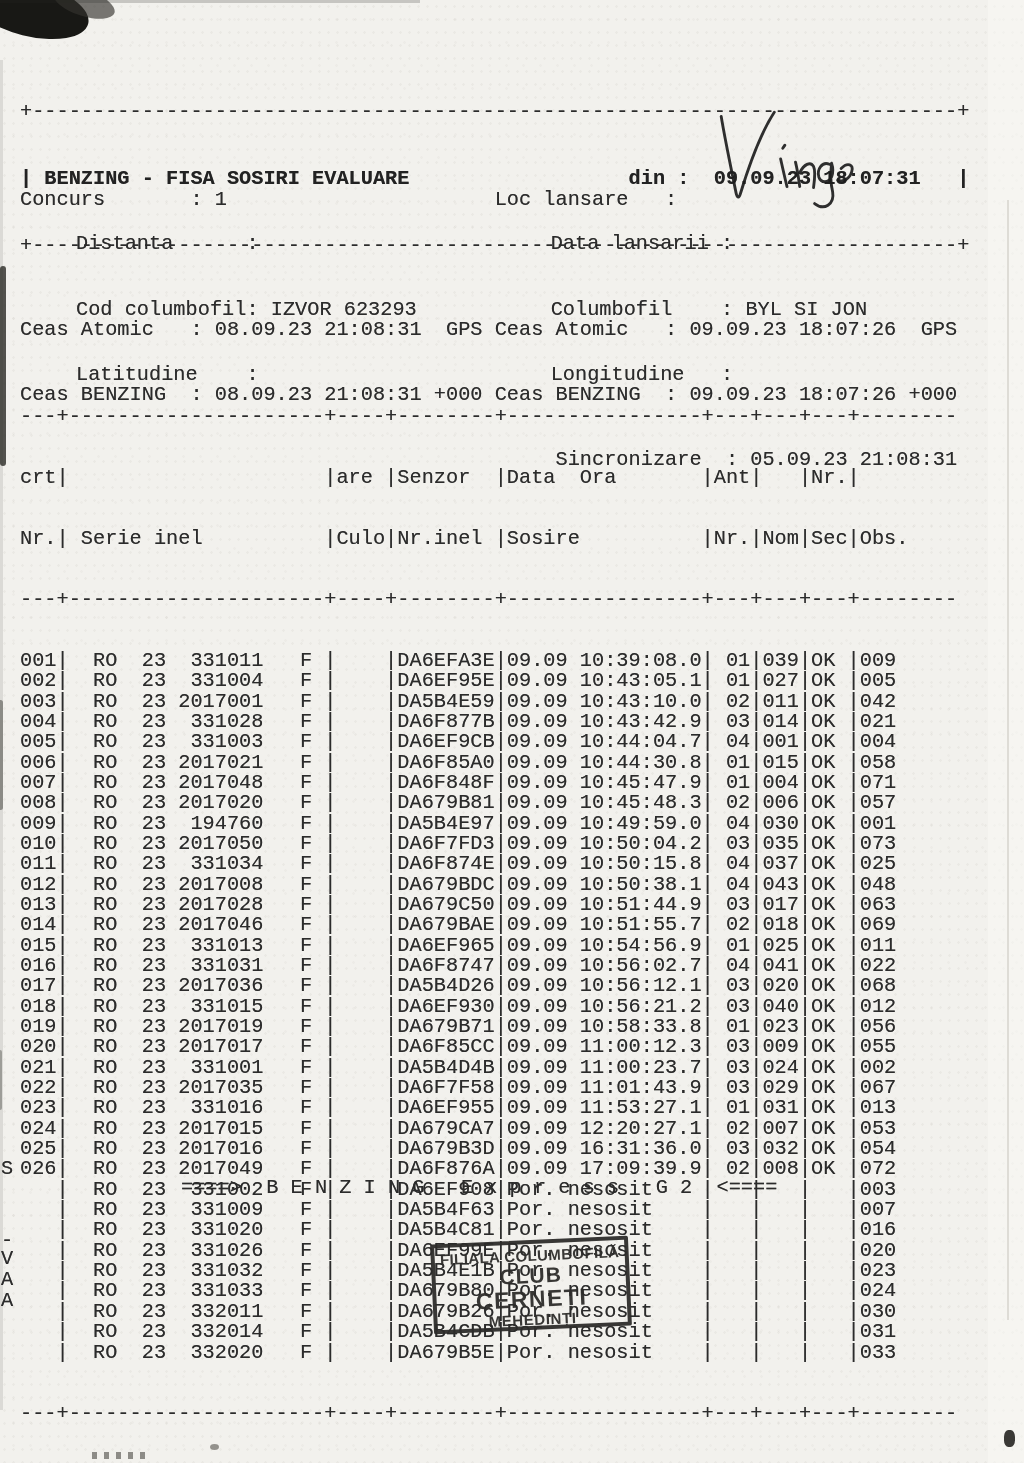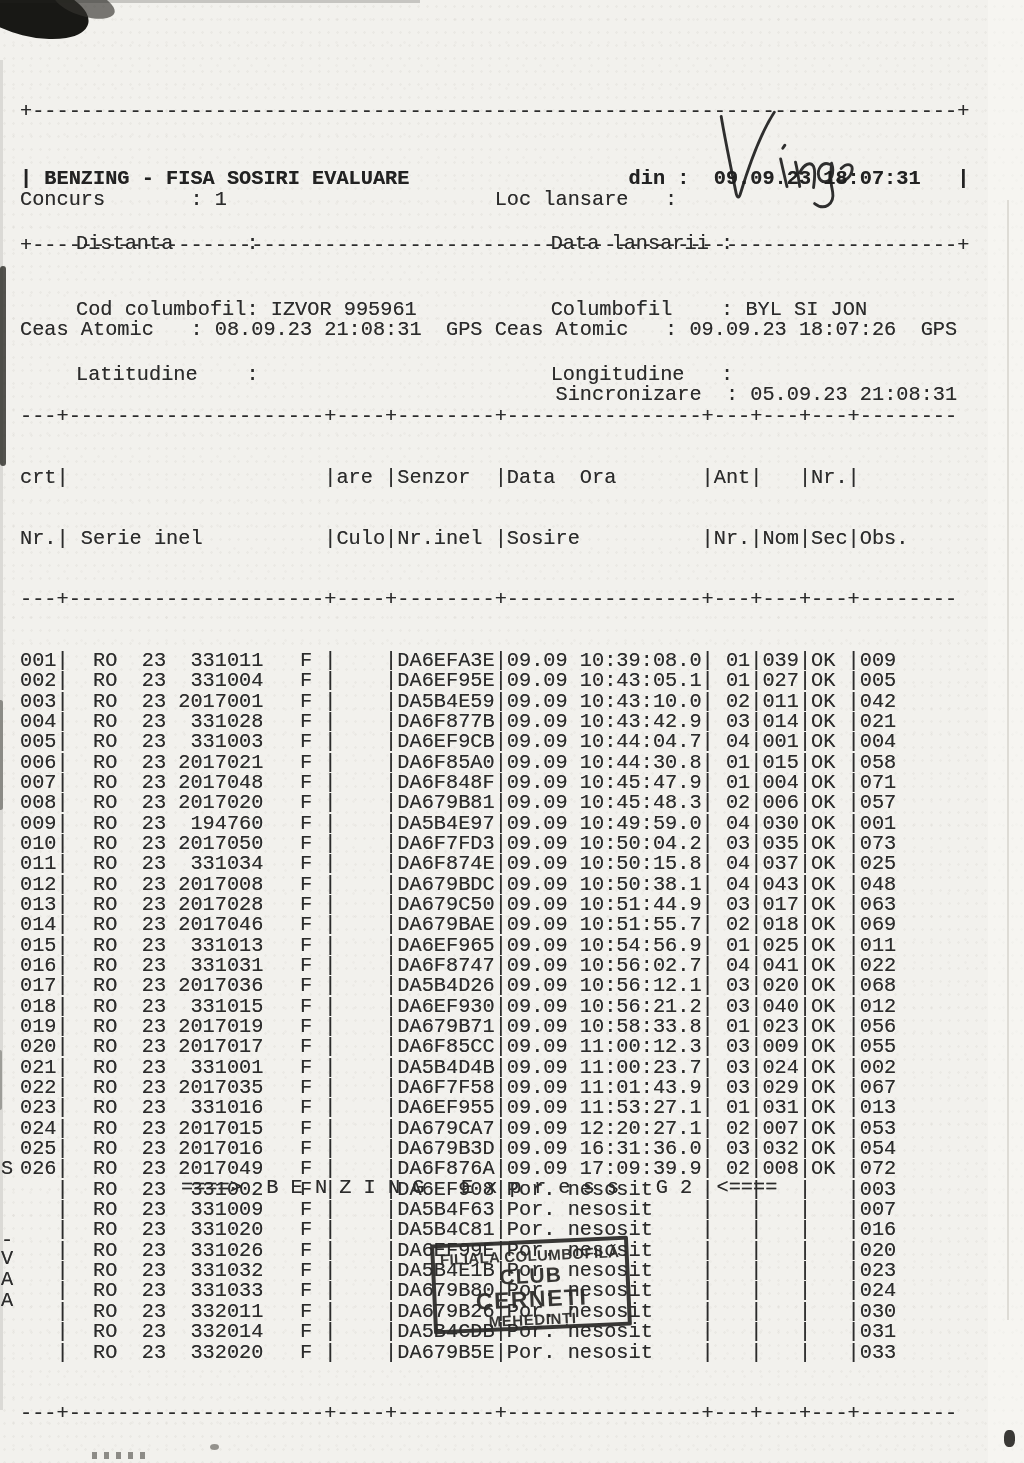--- a/index.html
+++ b/index.html
@@ -77,36 +77,37 @@
     <div>+----------------------------------------------------------------------------+</div>
     <div class="bold">| BENZING - FISA SOSIRI EVALUARE                  din :  09.09.23 18:07:31   |</div>
     <div>+----------------------------------------------------------------------------+</div>
   </div>
 
   <div class="abs info1 mono">
     <div>Concurs       : 1                      Loc lansare   :</div>
   </div>
   <div class="abs info2 mono">
     <div>Distanta      :                        Data lansarii :</div>
-    <div>Cod columbofil: IZVOR 995961           Columbofil    : BYL SI JON</div>
+    <div>Cod columbofil: IZVOR 623293           Columbofil    : BYL SI JON</div>
     <div>Latitudine    :                        Longitudine   :</div>
   </div>
 
   <svg class="abs sig" viewBox="0 0 140 98">
     <path d="M8 8 C12 32 18 60 22 80 C23 85 25 85 26 81 C33 58 45 24 58 4"></path>
     <path d="M64 48 C66 57 68 66 70 74"></path>
     <path d="M66 38 l2 -3"></path>
     <path d="M78 51 C80 59 81 67 82 74"></path>
     <path d="M82 61 C86 53 92 50 95 55 C97 59 96 68 95 75"></path>
     <path d="M110 53 C103 50 98 58 100 65 C102 71 109 71 112 65 C114 60 113 55 112 52 C111 61 111 71 113 79 C115 91 105 97 96 90"></path>
     <path d="M121 57 C127 51 133 53 131 60 C129 67 123 70 118 68"></path>
   </svg>
 
   <div class="abs clocks mono">
     <div>Ceas Atomic   : 08.09.23 21:08:31  GPS Ceas Atomic   : 09.09.23 18:07:26  GPS</div>
+    <div>Ceas BENZING  : 08.09.23 21:08:31 +000 Ceas BENZING  : 09.09.23 18:07:26 +000</div>
     <div>Sincronizare  : 05.09.23 21:08:31</div>
   </div>
 
   <div class="abs tbl mono">
     <div>---+---------------------+----+--------+----------------+---+---+---+--------</div>
     <div>crt|                     |are |Senzor  |Data  Ora       |Ant|   |Nr.|</div>
     <div>Nr.| Serie inel          |Culo|Nr.inel |Sosire          |Nr.|Nom|Sec|Obs.</div>
     <div>---+---------------------+----+--------+----------------+---+---+---+--------</div>
     <div id="table-rows"><div>001|  RO  23  331011   F |    |DA6EFA3E|09.09 10:39:08.0| 01|039|OK |009</div><div>002|  RO  23  331004   F |    |DA6EF95E|09.09 10:43:05.1| 01|027|OK |005</div><div>003|  RO  23 2017001   F |    |DA5B4E59|09.09 10:43:10.0| 02|011|OK |042</div><div>004|  RO  23  331028   F |    |DA6F877B|09.09 10:43:42.9| 03|014|OK |021</div><div>005|  RO  23  331003   F |    |DA6EF9CB|09.09 10:44:04.7| 04|001|OK |004</div><div>006|  RO  23 2017021   F |    |DA6F85A0|09.09 10:44:30.8| 01|015|OK |058</div><div>007|  RO  23 2017048   F |    |DA6F848F|09.09 10:45:47.9| 01|004|OK |071</div><div>008|  RO  23 2017020   F |    |DA679B81|09.09 10:45:48.3| 02|006|OK |057</div><div>009|  RO  23  194760   F |    |DA5B4E97|09.09 10:49:59.0| 04|030|OK |001</div><div>010|  RO  23 2017050   F |    |DA6F7FD3|09.09 10:50:04.2| 03|035|OK |073</div><div>011|  RO  23  331034   F |    |DA6F874E|09.09 10:50:15.8| 04|037|OK |025</div><div>012|  RO  23 2017008   F |    |DA679BDC|09.09 10:50:38.1| 04|043|OK |048</div><div>013|  RO  23 2017028   F |    |DA679C50|09.09 10:51:44.9| 03|017|OK |063</div><div>014|  RO  23 2017046   F |    |DA679BAE|09.09 10:51:55.7| 02|018|OK |069</div><div>015|  RO  23  331013   F |    |DA6EF965|09.09 10:54:56.9| 01|025|OK |011</div><div>016|  RO  23  331031   F |    |DA6F8747|09.09 10:56:02.7| 04|041|OK |022</div><div>017|  RO  23 2017036   F |    |DA5B4D26|09.09 10:56:12.1| 03|020|OK |068</div><div>018|  RO  23  331015   F |    |DA6EF930|09.09 10:56:21.2| 03|040|OK |012</div><div>019|  RO  23 2017019   F |    |DA679B71|09.09 10:58:33.8| 01|023|OK |056</div><div>020|  RO  23 2017017   F |    |DA6F85CC|09.09 11:00:12.3| 03|009|OK |055</div><div>021|  RO  23  331001   F |    |DA5B4D4B|09.09 11:00:23.7| 03|024|OK |002</div><div>022|  RO  23 2017035   F |    |DA6F7F58|09.09 11:01:43.9| 03|029|OK |067</div><div>023|  RO  23  331016   F |    |DA6EF955|09.09 11:53:27.1| 01|031|OK |013</div><div>024|  RO  23 2017015   F |    |DA679CA7|09.09 12:20:27.1| 02|007|OK |053</div><div>025|  RO  23 2017016   F |    |DA679B3D|09.09 16:31:36.0| 03|032|OK |054</div><div>026|  RO  23 2017049   F |    |DA6F876A|09.09 17:09:39.9| 02|008|OK |072</div><div>   |  RO  23  331002   F |    |DA6EF908|Por. nesosit    |   |   |   |003</div><div>   |  RO  23  331009   F |    |DA5B4F63|Por. nesosit    |   |   |   |007</div><div>   |  RO  23  331020   F |    |DA5B4C81|Por. nesosit    |   |   |   |016</div><div>   |  RO  23  331026   F |    |DA6EF99E|Por. nesosit    |   |   |   |020</div><div>   |  RO  23  331032   F |    |DA5B4E1B|Por. nesosit    |   |   |   |023</div><div>   |  RO  23  331033   F |    |DA679B80|Por. nesosit    |   |   |   |024</div><div>   |  RO  23  332011   F |    |DA679B26|Por. nesosit    |   |   |   |030</div><div>   |  RO  23  332014   F |    |DA5B4CDB|Por. nesosit    |   |   |   |031</div><div>   |  RO  23  332020   F |    |DA679B5E|Por. nesosit    |   |   |   |033</div></div>
     <div>---+---------------------+----+--------+----------------+---+---+---+--------</div>

